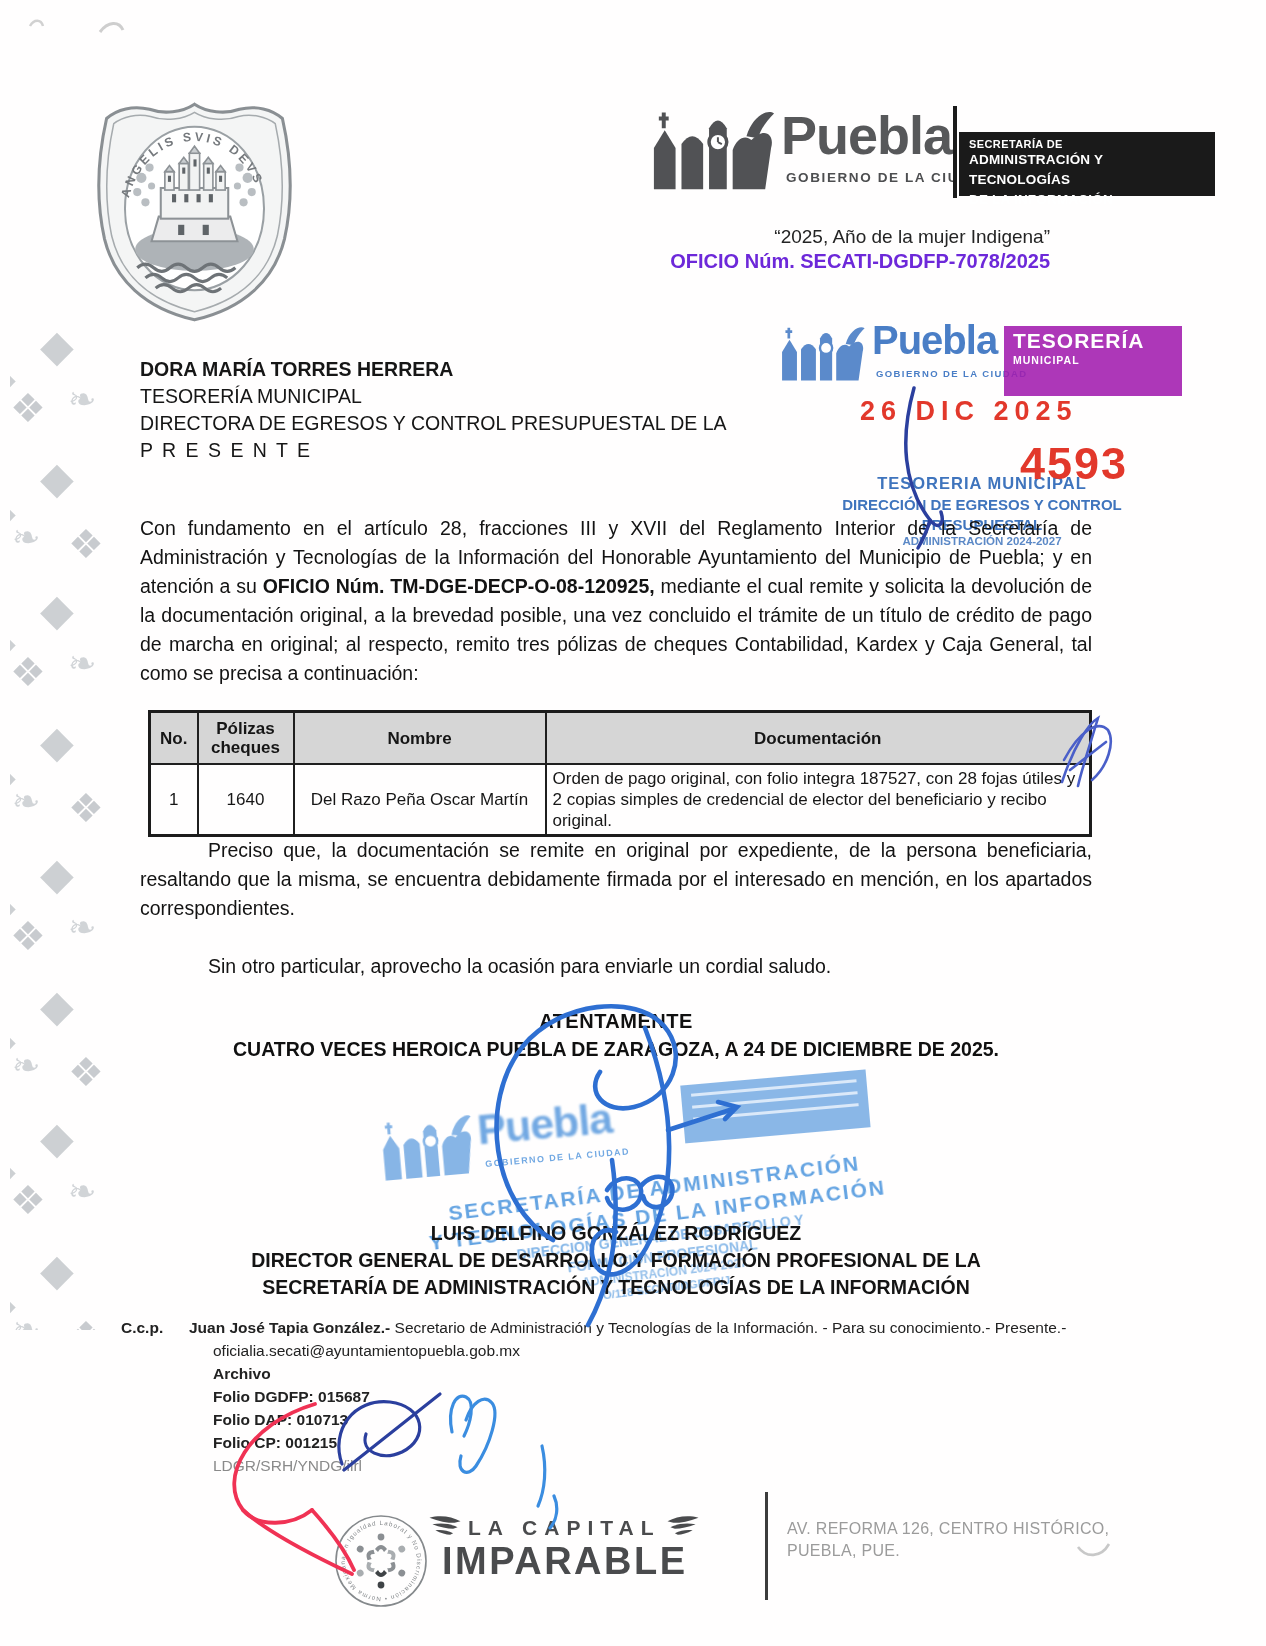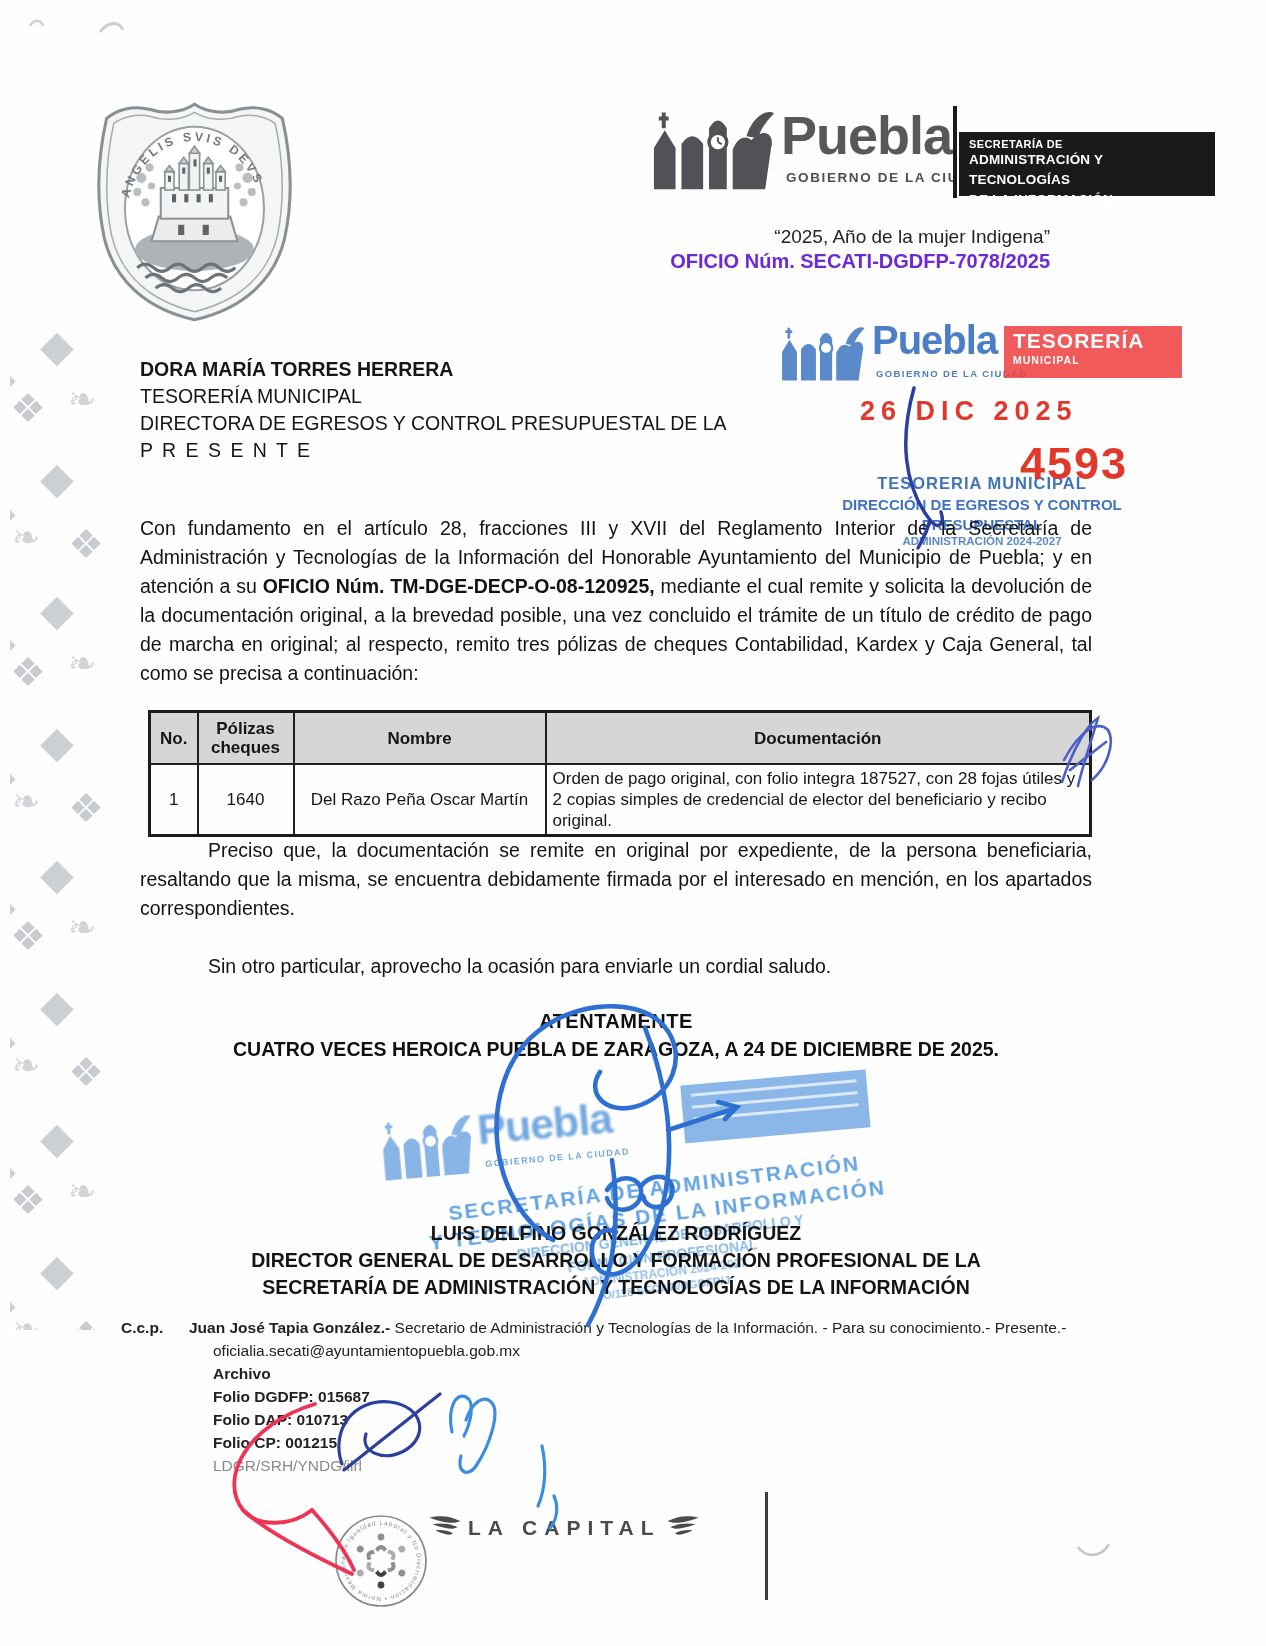--- a/index.html
+++ b/index.html
@@ -30,21 +30,21 @@
   .oficio{font-weight:bold;font-size:20px;margin-top:2px;color:#6d28d9;}
 
   .recipient{left:140px;top:356px;font-size:19.5px;line-height:27px;}
   .recipient .rname{font-weight:bold;}
   .recipient .presente{letter-spacing:2px;}
 
   
   .stamp1{left:772px;top:316px;width:470px;height:250px;}
   .st1-wordmark{position:absolute;left:100px;top:2px;font-size:40px;color:#4a7ec6;filter:blur(.4px);}
   .st1-tagline{position:absolute;left:104px;top:52px;font-size:9.5px;font-weight:bold;letter-spacing:1.4px;color:#4a7ec6;}
-  .st1-box{position:absolute;left:232px;top:10px;width:178px;height:52px;background:#ef4444;opacity:.88;color:#fff;padding:3px 9px;box-sizing:border-box;}
+  .st1-box{position:absolute;left:232px;top:10px;width:178px;height:70px;background:#a21caf;opacity:.88;color:#fff;padding:3px 9px;box-sizing:border-box;}
   .st1-box .t1{font-size:21px;font-weight:800;letter-spacing:1px;}
   .st1-box .t2{font-size:10.5px;font-weight:bold;letter-spacing:1px;margin-top:1px;}
   .st1-date{position:absolute;left:88px;top:80px;font-size:27px;font-weight:800;letter-spacing:6px;color:#e2382b;filter:blur(.3px);}
   .st1-lines{position:absolute;left:36px;top:156px;width:348px;text-align:center;color:#3f74bd;font-weight:bold;filter:blur(.2px);}
   .st1-lines .l1{font-size:16.5px;letter-spacing:1px;line-height:22px;}
   .st1-lines .l2{font-size:15px;line-height:21px;}
   .st1-lines .l3{font-size:15px;line-height:19px;}
   .st1-lines .l4{font-size:11.5px;line-height:15px;opacity:.85;}
   .st1-folio{position:absolute;left:248px;top:122px;font-size:45px;font-weight:800;letter-spacing:2px;color:#e2382b;}
 
@@ -396,23 +396,28 @@
       </svg>
       <span class="cap-l1">LA CAPITAL</span>
       <svg width="34" height="28" viewBox="0 0 46 34">
         <g fill="#4a4b4d">
           <path d="M2 8 C 14 1 30 -1 44 3 C 32 8 20 10 10 10 Z"></path>
           <path d="M6 16 C 16 11 28 10 40 12 C 30 16 20 18 12 18 Z"></path>
           <path d="M12 24 C 20 20 28 19 36 20 C 29 24 21 26 16 26 Z"></path>
         </g>
       </svg>
     </div>
+    <div class="cap-l2">IMPARABLE</div>
   </div>
 
   <div class="abs fdivider"></div>
+  <div class="abs address">
+    <div>AV. REFORMA 126, CENTRO HISTÓRICO,</div>
+    <div>PUEBLA, PUE.</div>
+  </div>
 
   <svg id="ink" width="1266" height="1646" viewBox="0 0 1266 1646">
 
     <path d="M30 26 c 4 -7 11 -7 13 0" stroke="#c6c6c6" stroke-width="2.5" fill="none" opacity=".8"></path>
     <path d="M100 32 c 8 -11 19 -11 23 -2" stroke="#c2c2c2" stroke-width="3" fill="none" opacity=".8"></path>
 
     <g stroke="#2b3f9e" stroke-width="3.5" fill="none" stroke-linecap="round">
       <path d="M914 388 C 900 438 903 485 930 520 C 938 530 945 525 941 512"></path>
       <path d="M930 520 C 927 532 922 541 918 548"></path>
     </g>

